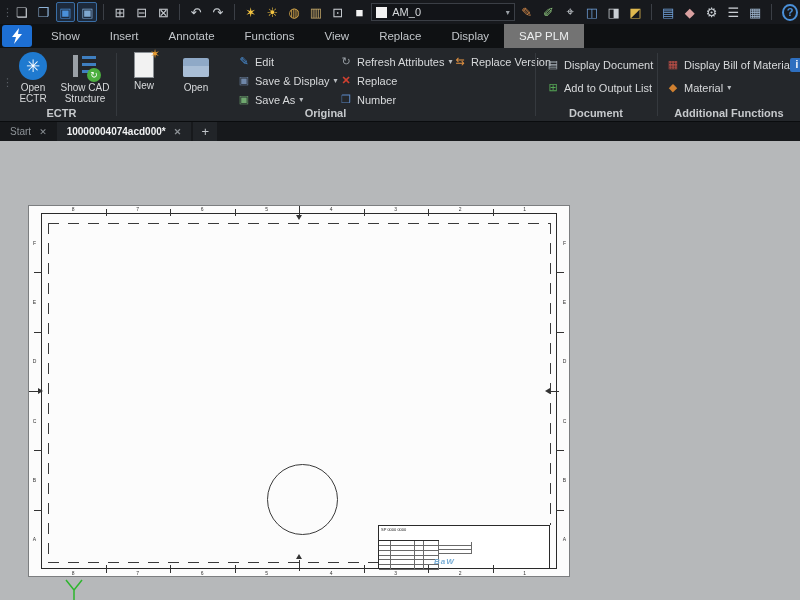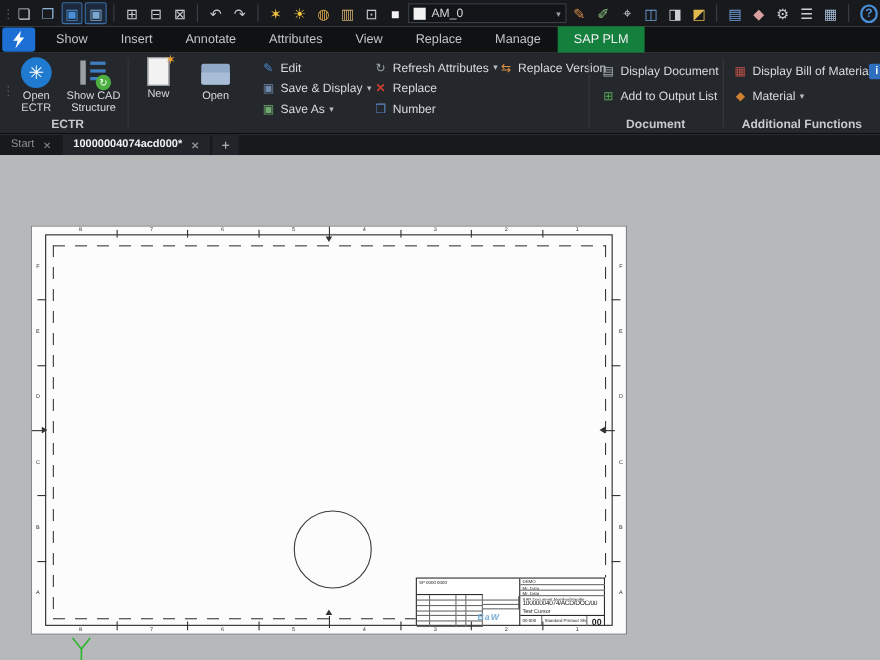--- a/index.html
+++ b/index.html
@@ -23,21 +23,21 @@
   .qat-help { width:17px; height:17px; border-radius:50%; border:2px solid #4a90d9;
               color:#4a90d9; font-weight:bold; font-size:11px; display:flex;
               align-items:center; justify-content:center; margin-left:4px; }
 
   
   .tabrow { position:absolute; left:0; top:24px; width:800px; height:24px; background:#0f1113;
             display:flex; align-items:stretch; }
   .applogo { width:30px; height:22px; margin:1px 4px 0 2px; background:#1d6fd4; border-radius:3px;
              display:flex; align-items:center; justify-content:center; }
   .rtab { padding:0 15px; display:flex; align-items:center; font-size:11.5px; color:#c2c6ca; }
-  .rtab.active { background:#15803d; color:#eceeef; }
+  .rtab.active { background:#737373; color:#eceeef; }
 
   
   .ribbon { position:absolute; left:0; top:48px; width:800px; height:74px; background:#24272b;
             border-bottom:1px solid #0a0c0e; overflow:hidden; }
   .ribbon .grip { position:absolute; left:2px; top:28px; }
   .rgroup { position:absolute; top:0; bottom:0; }
   .gdivider { position:absolute; top:5px; bottom:5px; width:1px; background:#35393e; }
   .glabel { position:absolute; bottom:2px; left:0; right:0; text-align:center; font-size:11px;
             font-weight:bold; color:#c6c9cc; white-space:nowrap; }
   .bigrow { display:flex; gap:6px; }
@@ -174,24 +174,24 @@
 
   <div class="tabrow">
     <div class="applogo">
       <svg width="14" height="16" viewBox="0 0 14 16">
         <polygon points="9,0 2,9 6,9 4,16 12,6 8,6" fill="#ffffff"></polygon>
       </svg>
     </div>
   <div class="rtab">Show</div>
       <div class="rtab">Insert</div>
       <div class="rtab">Annotate</div>
-      <div class="rtab">Attributes</div>
+      <div class="rtab">Functions</div>
       <div class="rtab">View</div>
       <div class="rtab">Replace</div>
-      <div class="rtab">Manage</div>
+      <div class="rtab">Display</div>
       <div class="rtab active">SAP PLM</div>
     </div>
 
   <div class="ribbon">
     <span class="grip">⋮</span>
 
     <div class="rgroup" style="left:10px;width:103px;">
       <div class="bigrow">
         <div class="bigbtn">
           <div class="icon-ectr">
@@ -267,20 +267,21 @@
             <span>Number</span>
           </div>
         </div>
         <div class="scol">
           <div class="sbtn">
             <span class="sicon" style="color:#e09040;">⇆</span>
             <span>Replace Version</span>
           </div>
         </div>
       </div>
+      <div class="glabel">Original</div>
     </div>
     <div class="gdivider" style="left:535px;"></div>
 
     <div class="rgroup" style="left:536px;width:120px;">
       <div class="vrows" style="left:10px;top:8px;">
         <div class="sbtn">
           <span class="sicon" style="color:#aab2ba;">▤</span>
           <span>Display Document</span>
         </div>
         <div class="sbtn">
@@ -374,33 +375,20 @@
             <div></div>
             <div></div>
             <div></div>
         </div>
         <div class="midrows">
           <div></div>
             <div></div>
             <div></div>
         </div>
         <div class="tb-logo">BaW</div>
-        <div class="tb-right">
-          <div class="tr-row hair" style="top:0;height:6px;">DEMO</div>
-          <div class="tr-row hair" style="top:6px;height:5px;">Mr. Data</div>
-          <div class="tr-row hair" style="top:11px;height:5px;">Mr. Data</div>
-          <div class="tr-row" style="top:16px;height:4px;">SAP Document Number/Handle</div>
-          <div class="tr-row tb-docnum" style="top:20px;height:8px;">10000004074/ACD/DOC/00</div>
-          <div class="tr-row tb-title" style="top:27px;height:6px;">Test Cursor</div>
-          <div class="tb-bottom">
-            <div class="tb-bcell" style="width:20px;">00-000</div>
-            <div class="tb-bcell" style="width:41px;">Standard Printout Sheet</div>
-            <div class="tb-bcell tb-sheetno">00</div>
-          </div>
-        </div>
       </div>
     <span class="gref" style="left: 40.25px; top: 0px; width: 8px;">8</span>
         <span class="gref" style="left: 40.25px; top: 364px; width: 8px;">8</span>
         <span class="gref" style="left: 104.75px; top: 0px; width: 8px;">7</span>
         <span class="gref" style="left: 104.75px; top: 364px; width: 8px;">7</span>
         <span class="gref" style="left: 169.25px; top: 0px; width: 8px;">6</span>
         <span class="gref" style="left: 169.25px; top: 364px; width: 8px;">6</span>
         <span class="gref" style="left: 233.75px; top: 0px; width: 8px;">5</span>
         <span class="gref" style="left: 233.75px; top: 364px; width: 8px;">5</span>
         <span class="gref" style="left: 298.25px; top: 0px; width: 8px;">4</span>

